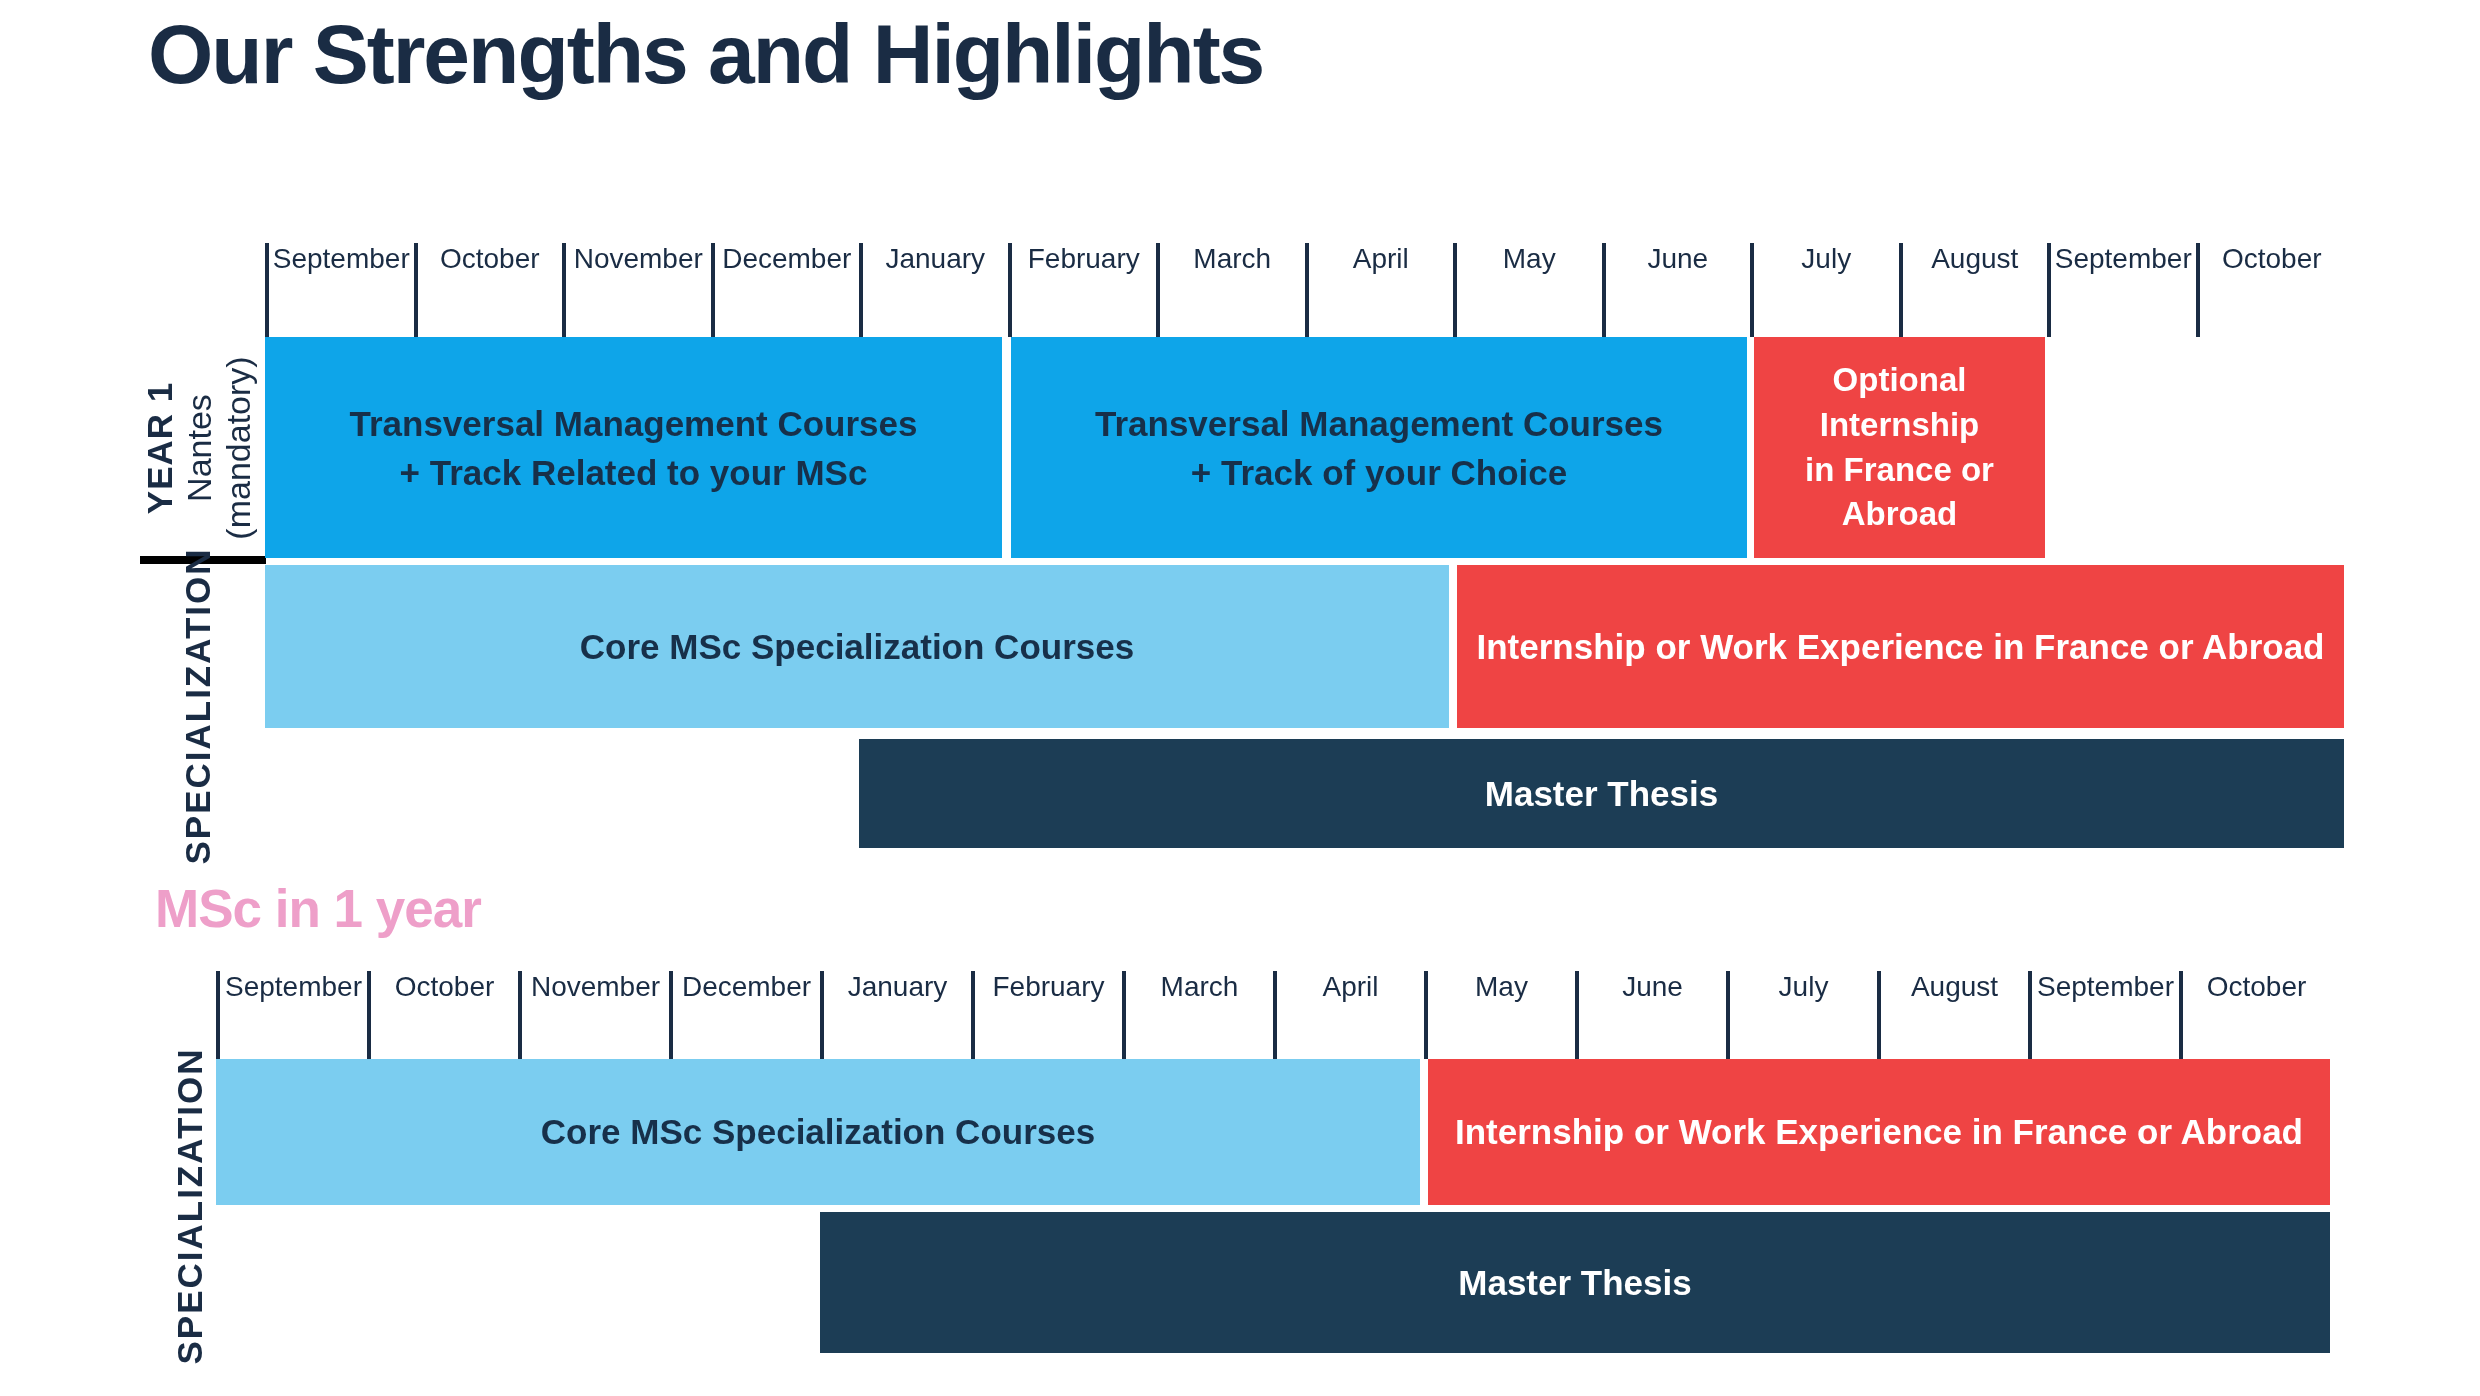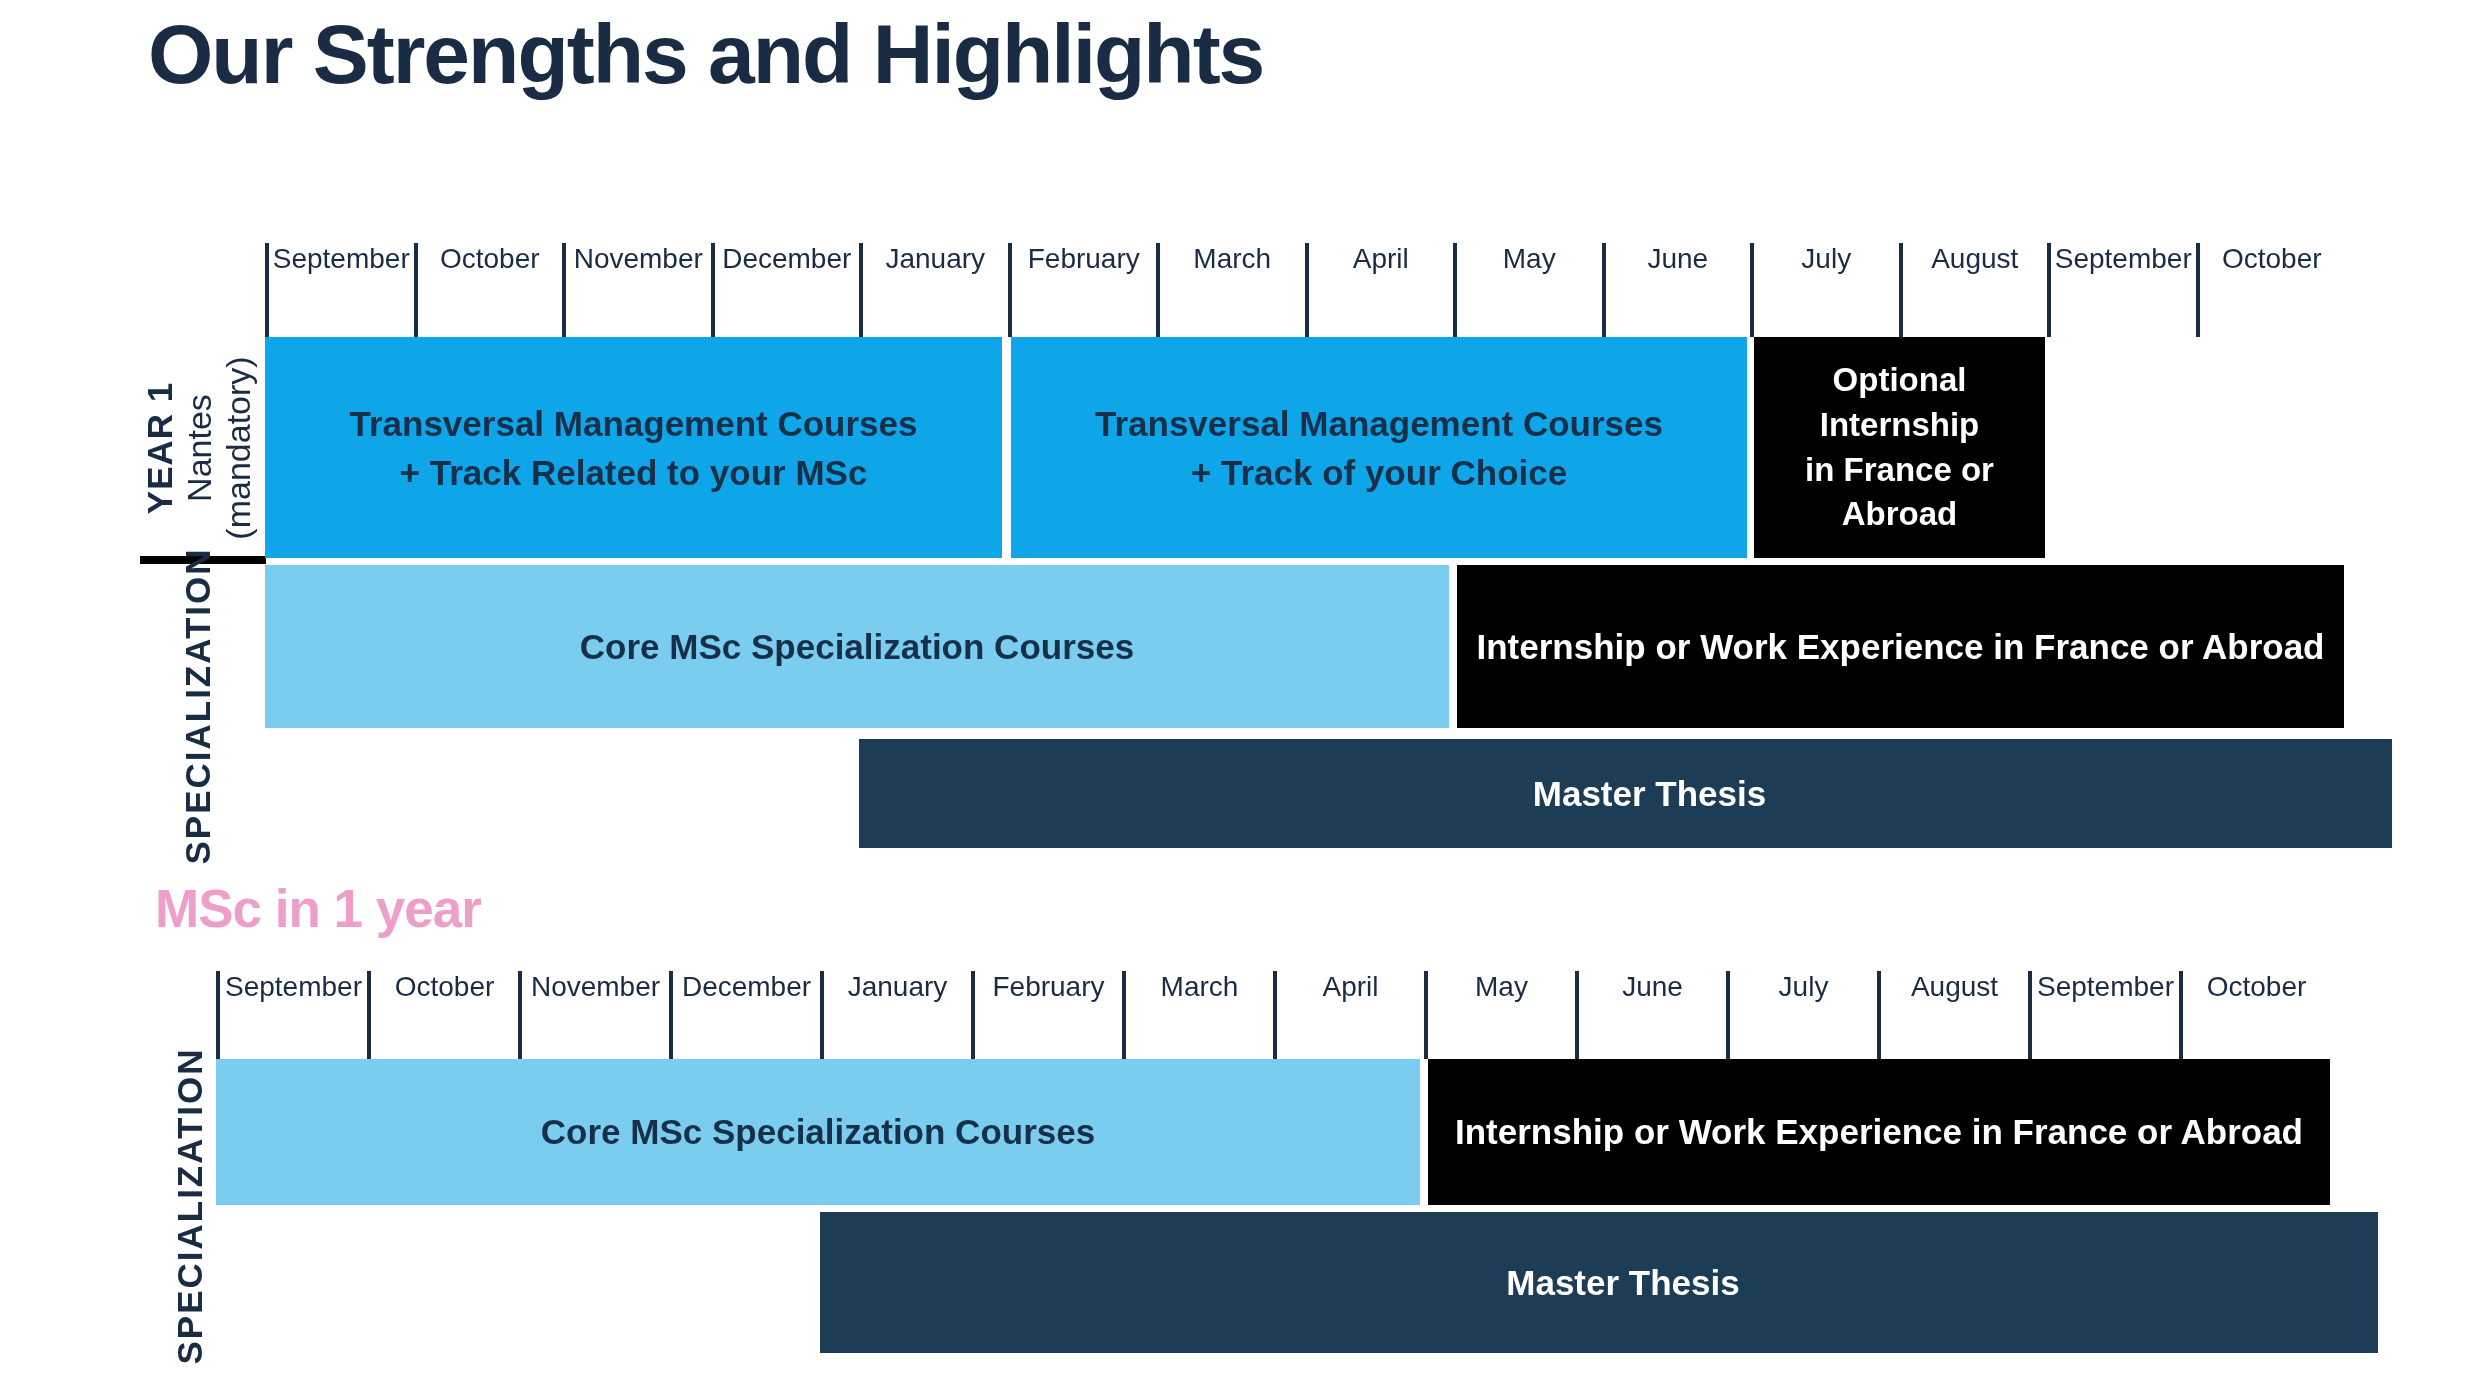--- a/index.html
+++ b/index.html
@@ -34,23 +34,23 @@
   #t2-row1{left:216px;top:1059px;width:2114px;height:146px;}
   #t2-row2{left:216px;top:1212px;width:2114px;height:141px;}
 
   .bar{
     position:absolute;top:0;bottom:0;
     display:flex;align-items:center;justify-content:center;
     text-align:center;font-weight:bold;white-space:pre-line;
   }
   .bar.pink{background:#0ea5e9;color:#17304a;font-size:35px;line-height:1.4;}
   .bar.blue{background:#7bcdf0;color:#17304a;font-size:35px;}
-  .bar.navy{background:#000000;color:#ffffff;font-size:35px;}
+  .bar.navy{background:#ef4444;color:#ffffff;font-size:35px;}
   .bar.navy.multiline{font-size:33px;line-height:1.35;}
-  .bar.thesis{background:#1c3d55;color:#ffffff;font-size:35px;padding-left:48px;}
+  .bar.thesis{background:#1c3d55;color:#ffffff;font-size:35px;}
 
   
   #t1r1b1{left:0;width:737px;}
   #t1r1b2{left:746px;width:736px;}
   #t1r1b3{left:1489px;width:291px;}
   
   #t1r2b1{left:0;width:1184px;}
   #t1r2b2{left:1192px;width:887px;}
   
   #t1r3b1{left:594px;width:1485px;}

